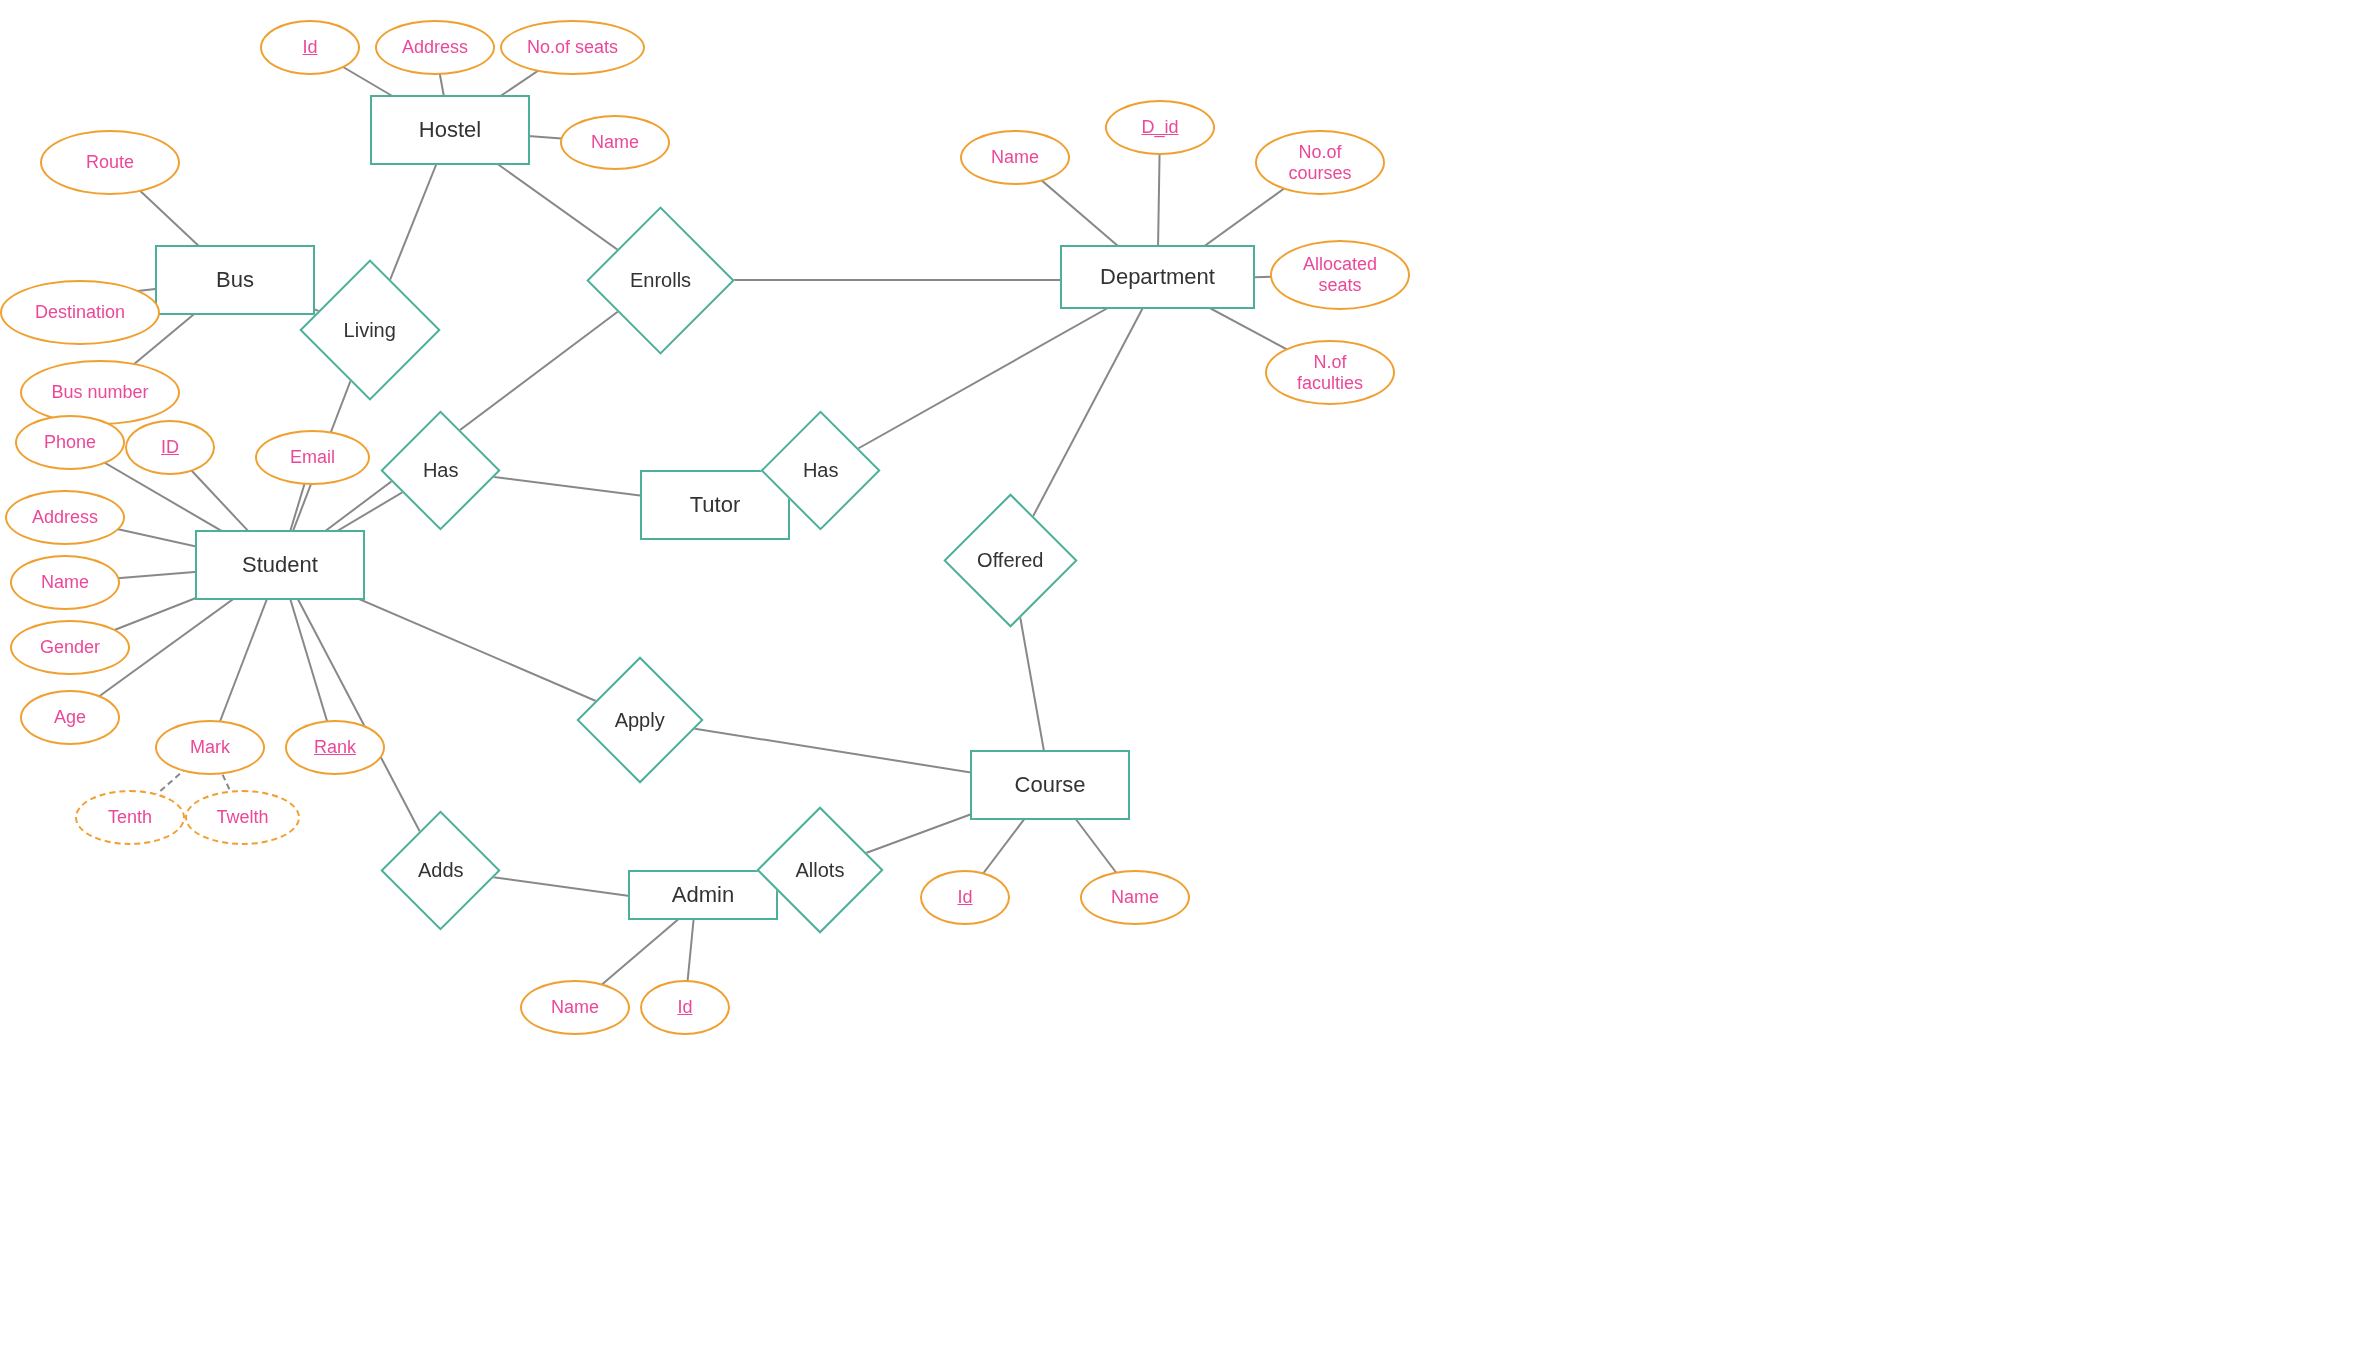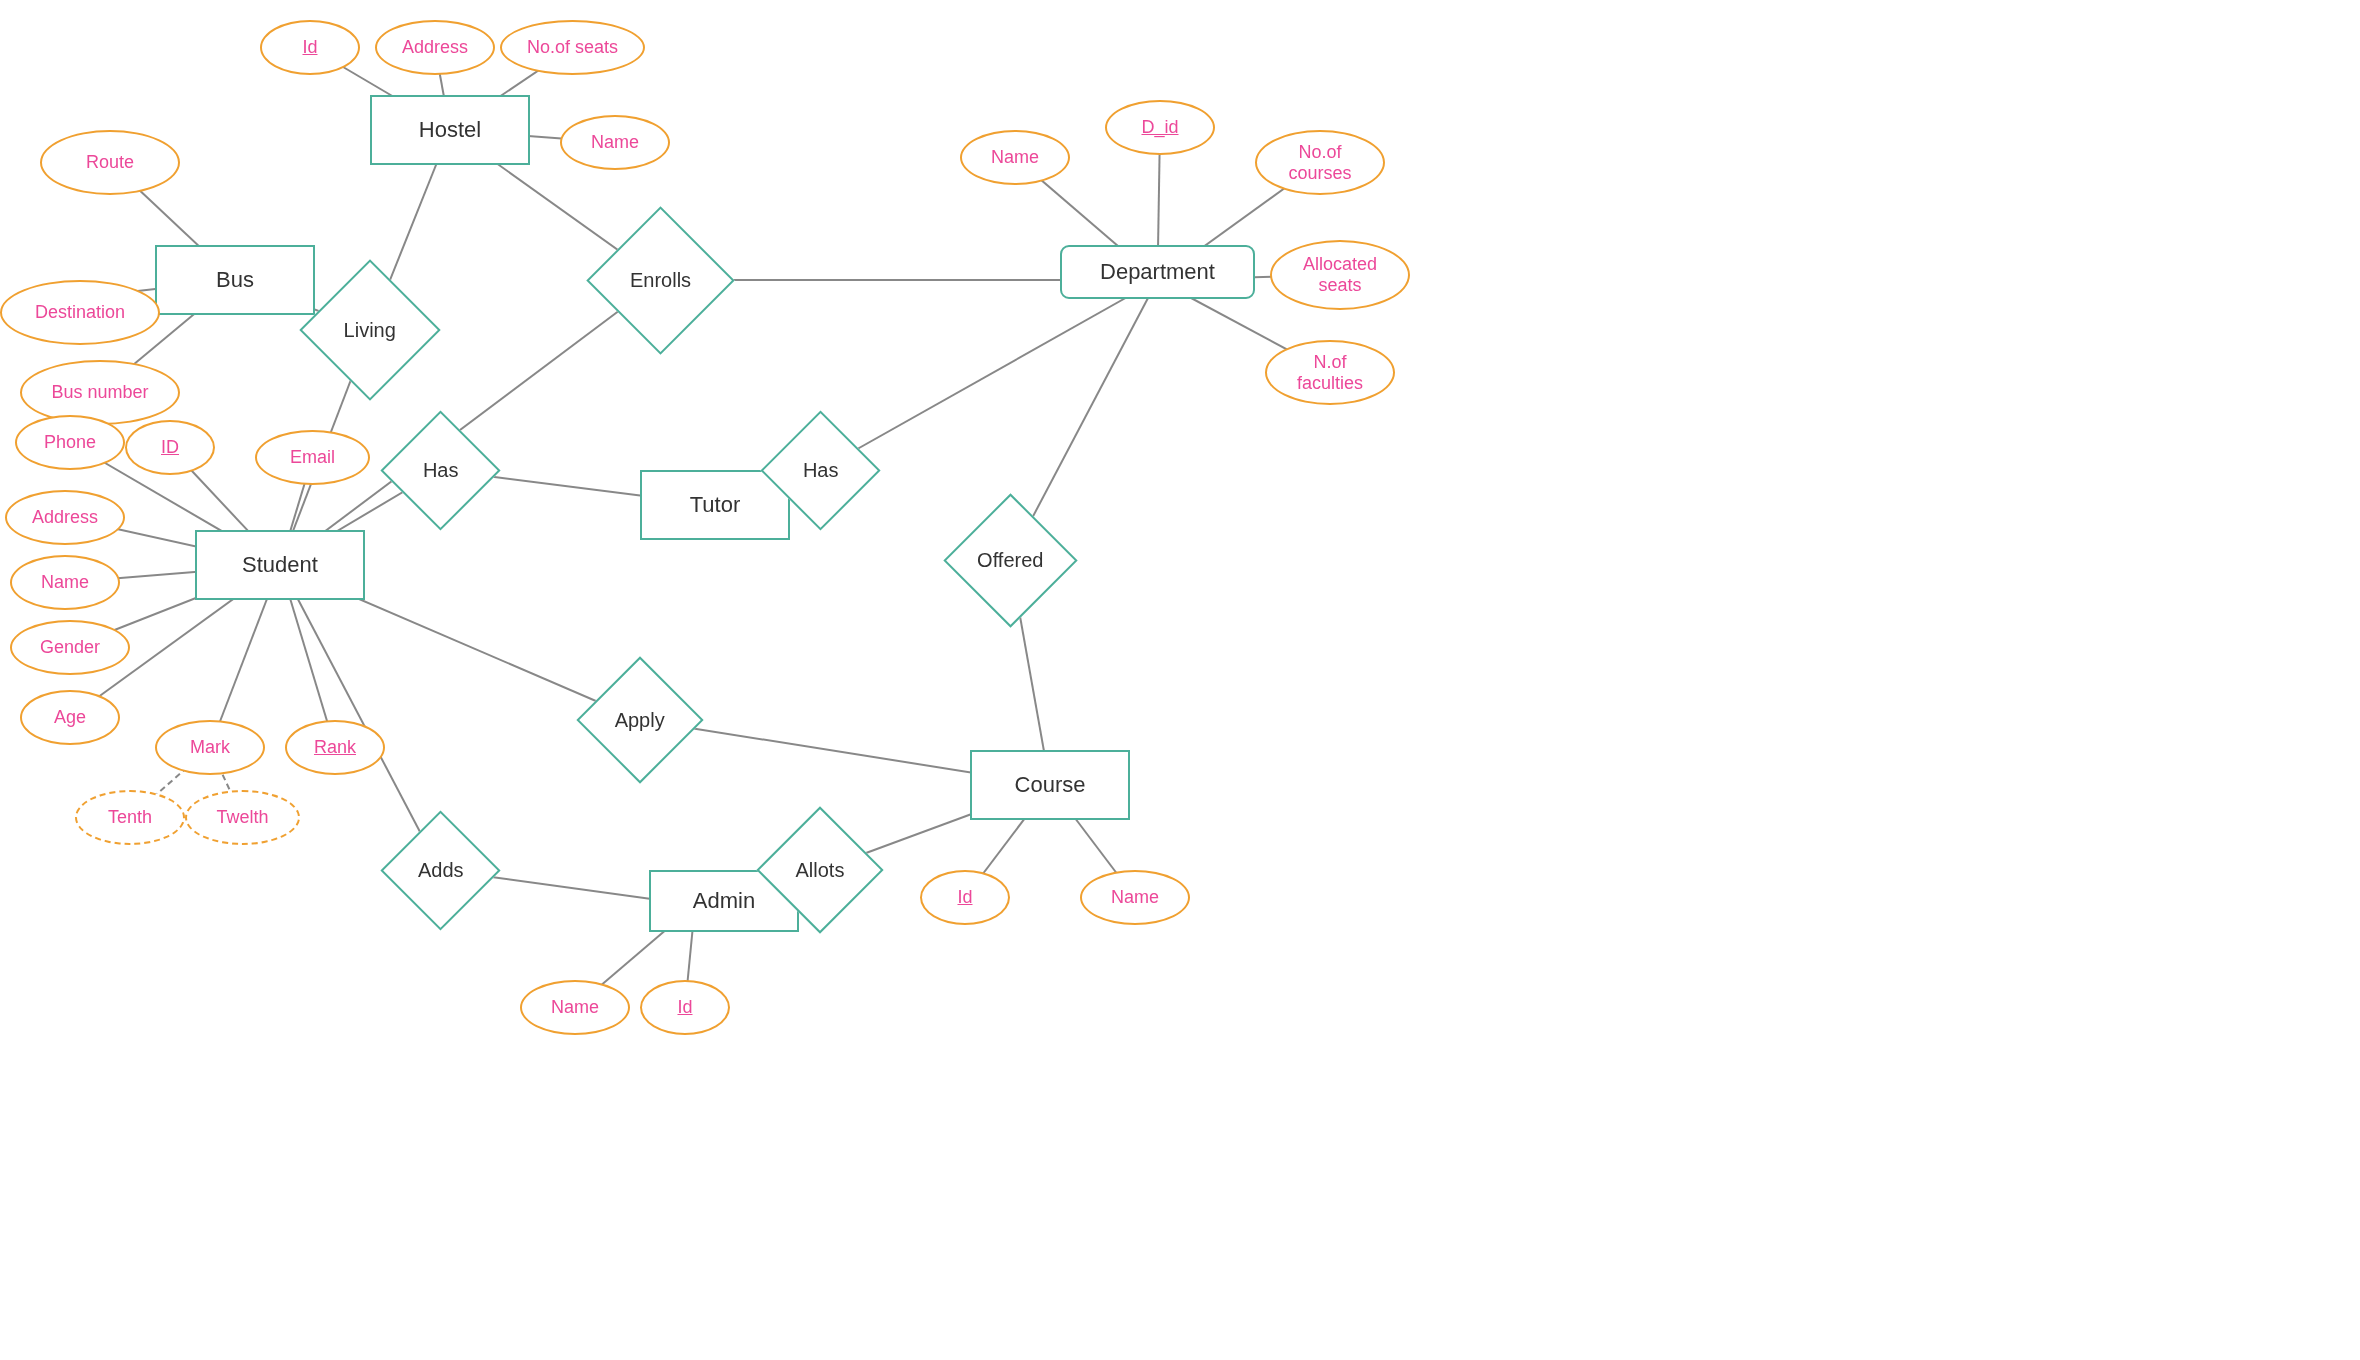--- a/index.html
+++ b/index.html
@@ -108,24 +108,24 @@
     </div>
     <div class="entity" style="left: 370px; top: 95px; width: 160px; height: 70px;">
       <span>Hostel</span>
     </div>
     <div class="entity" style="left: 195px; top: 530px; width: 170px; height: 70px;">
       <span>Student</span>
     </div>
     <div class="entity" style="left: 640px; top: 470px; width: 150px; height: 70px;">
       <span>Tutor</span>
     </div>
-    <div class="entity" style="left: 1060px; top: 245px; width: 195px; height: 54px; border-radius: 9px;">
+    <div class="entity" style="left: 1060px; top: 245px; width: 195px; height: 64px;">
       <span>Department</span>
     </div>
-    <div class="entity" style="left: 649px; top: 870px; width: 150px; height: 62px;">
+    <div class="entity" style="left: 628px; top: 870px; width: 150px; height: 50px;">
       <span>Admin</span>
     </div>
     <div class="entity" style="left: 970px; top: 750px; width: 160px; height: 70px;">
       <span>Course</span>
     </div>
     <div class="relationship" style="left: 320px; top: 280px; width: 100px; height: 100px;">
       <span class="label">Living</span>
     </div>
     <div class="relationship" style="left: 607.5px; top: 227.5px; width: 105px; height: 105px;">
       <span class="label">Enrolls</span>

